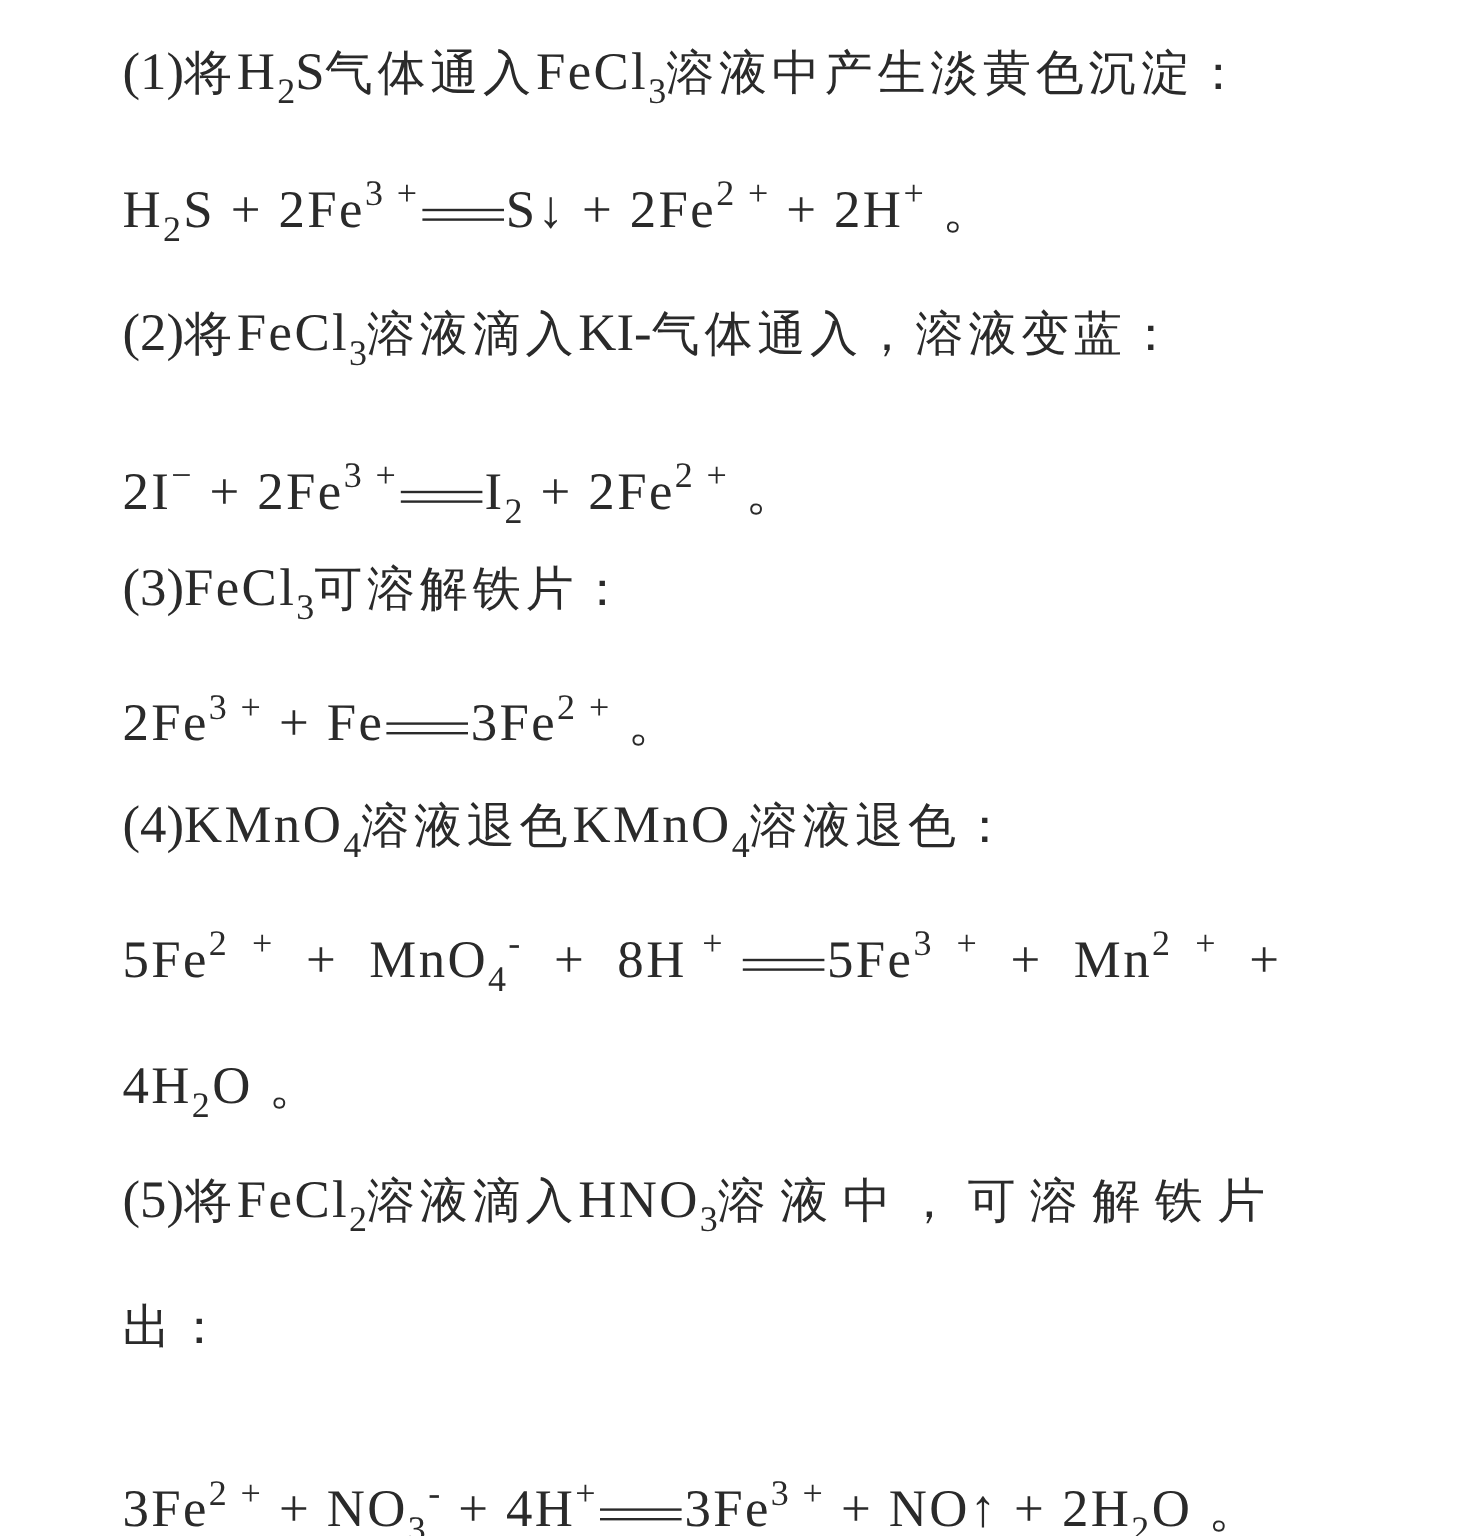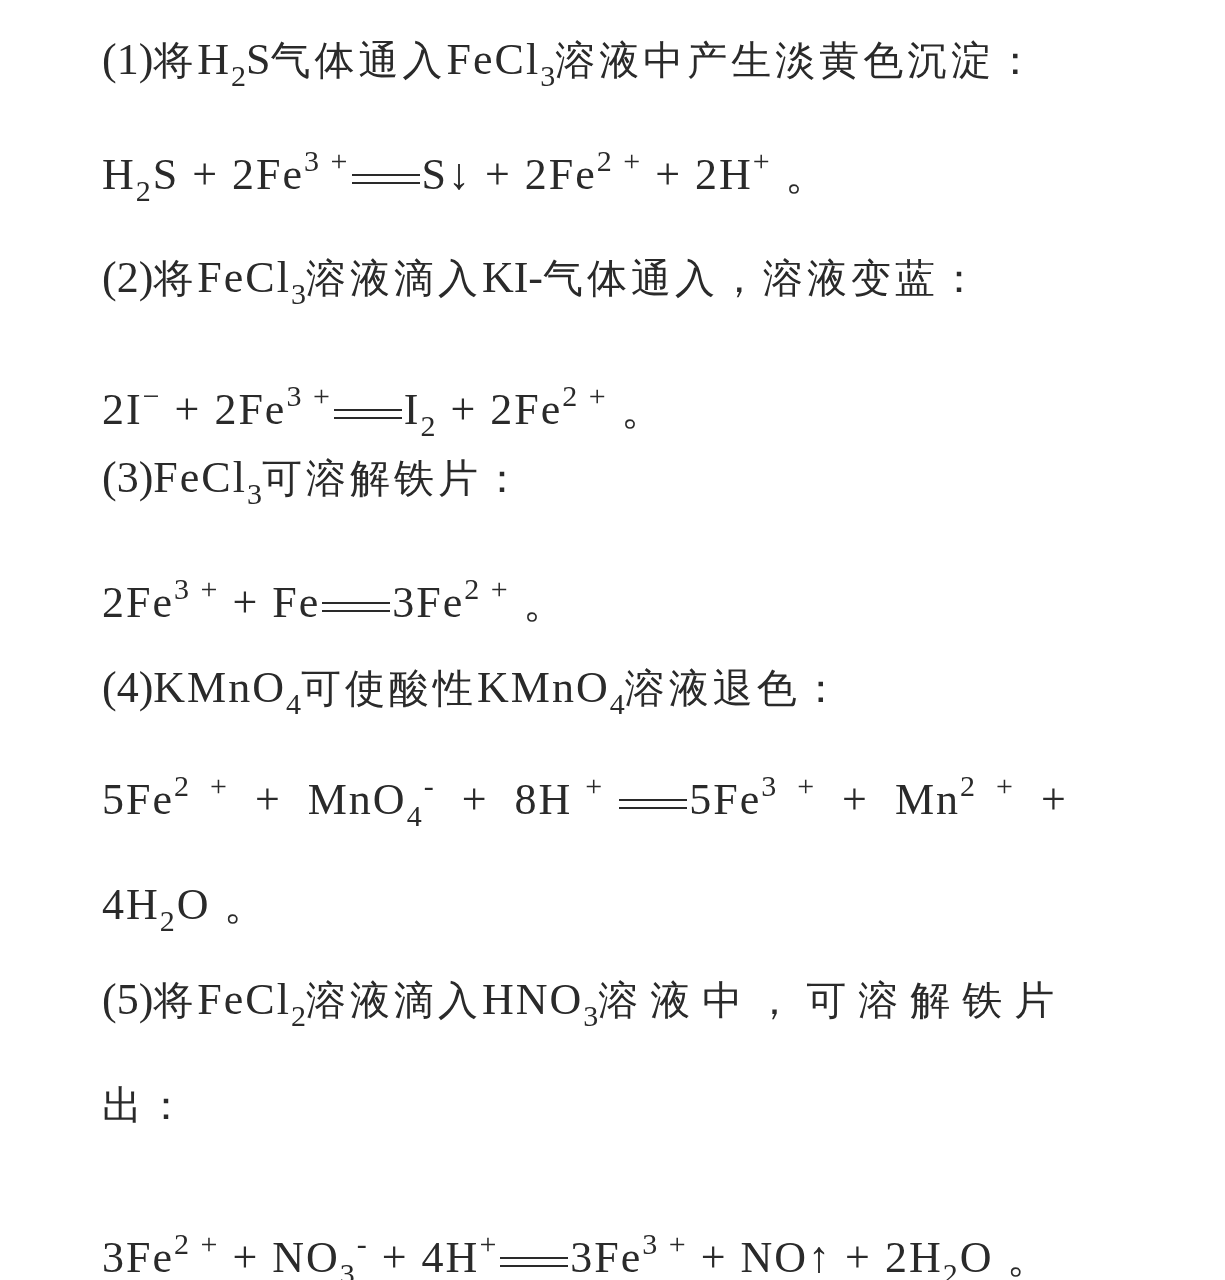--- a/index.html
+++ b/index.html
@@ -32,28 +32,28 @@
 </div>
 
 <div class="line f" style="top:145px">H<sub>2</sub>S + 2Fe<sup>3 +</sup><span class="eq"></span>S↓ + 2Fe<sup>2 +</sup> + 2H<sup>+</sup> 。</div>
 
 <div class="line" style="top:248px">
   <span>(2)</span><span class="cn">将</span><span class="f">FeCl</span><sub>3</sub><span class="cn">溶液滴入</span><span>KI-</span><span class="cn">气体通入，溶液变蓝：</span>
 </div>
 
 <div class="line f" style="top:380px">2I<sup>−</sup> + 2Fe<sup>3 +</sup><span class="eq"></span>I<sub>2</sub> + 2Fe<sup>2 +</sup> 。</div>
 
-<div class="line" style="top:448px">
+<div class="line" style="top:460px">
   <span>(3)</span><span class="f">FeCl</span><sub>3</sub><span class="cn">可溶解铁片：</span>
 </div>
 
 <div class="line f" style="top:573px">2Fe<sup>3 +</sup> + Fe<span class="eq"></span>3Fe<sup>2 +</sup> 。</div>
 
 <div class="line" style="top:658px">
-  <span>(4)</span><span class="f">KMnO</span><sub>4</sub><span class="cn">可使酸性</span><span class="f">KMnO</span><sub>4</sub><span class="cn">溶液退色：</span>
+  <span>(4)</span><span class="f">KMnO</span><sub>4</sub><span class="cn">溶液退色</span><span class="f">KMnO</span><sub>4</sub><span class="cn">溶液退色：</span>
 </div>
 
 <div class="line f" style="top:770px">5Fe<sup>2&nbsp;&nbsp;+</sup>&nbsp;&nbsp;+&nbsp;&nbsp;MnO<sub>4</sub><sup>-</sup>&nbsp;&nbsp;+&nbsp;&nbsp;8H&nbsp;<sup>+</sup>&nbsp;<span class="eq"></span>5Fe<sup>3&nbsp;&nbsp;+</sup>&nbsp;&nbsp;+&nbsp;&nbsp;Mn<sup>2&nbsp;&nbsp;+</sup>&nbsp;&nbsp;+</div>
 
 <div class="line f" style="top:875px">4H<sub>2</sub>O 。</div>
 
 <div class="line" style="top:970px">
   <span>(5)</span><span class="cn">将</span><span class="f">FeCl</span><sub>2</sub><span class="cn">溶液滴入</span><span class="f">HNO</span><sub>3</sub><span class="cn sp">溶液中，可溶解铁片</span>
 </div>
 <div class="line" style="top:1075px">

